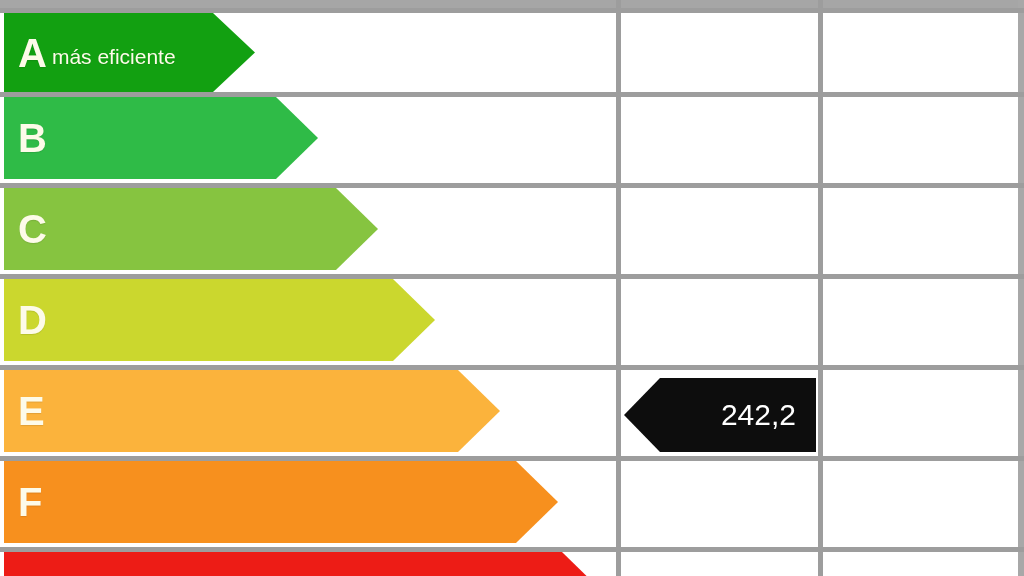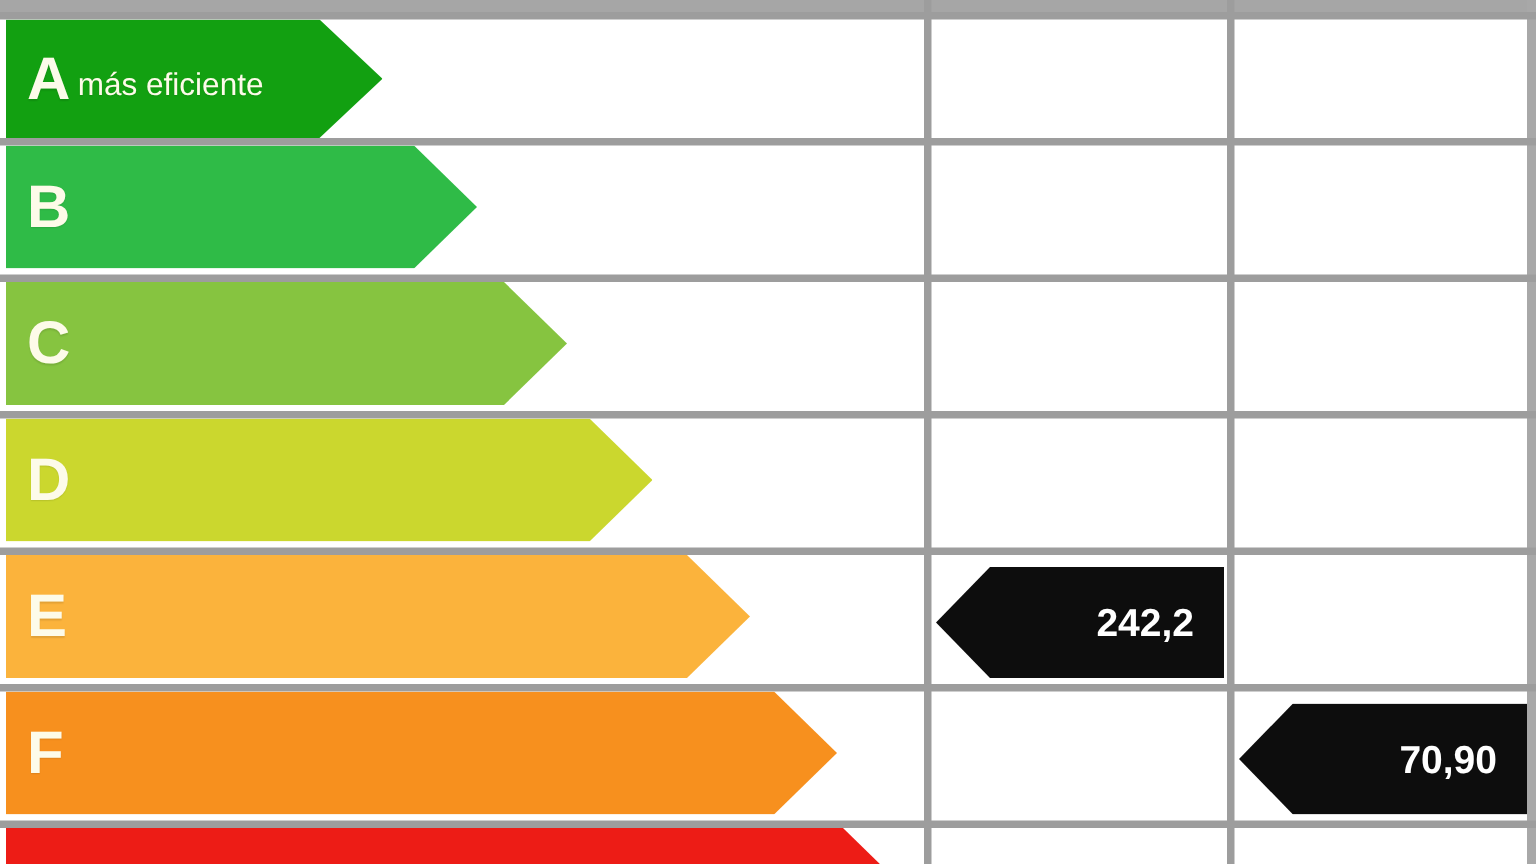--- a/index.html
+++ b/index.html
@@ -49,21 +49,21 @@
   .tag{
     position:absolute;
     height:74px;top:8px;
     background:#0d0d0d;
     display:flex;align-items:center;justify-content:flex-end;
     padding-right:20px;
     box-sizing:border-box;
     clip-path:polygon(36px 0, 100% 0, 100% 100%, 36px 100%, 0 50%);
   }
   .tag-value{
-    color:#ffffff;font-size:26px;font-weight:bold;line-height:1;
+    color:#ffffff;font-size:30px;font-weight:normal;line-height:1;
   }
 </style>
 </head>
 <body>
 
 <div id="cert">
 
   <div class="top-border"></div>
   <div class="right-border"></div>
 
@@ -109,23 +109,20 @@
     </div>
     <div class="tag" style="left:624px;width:192px;">
       <span class="tag-value">242,2</span>
     </div>
   </div>
 
   <div class="row" style="top:461px;height:82px;">
     <div class="bar" style="width:554px;background:#f7901e;clip-path:polygon(0 0, calc(100% - 42px) 0, 100% 50%, calc(100% - 42px) 100%, 0 100%);">
       <span class="bar-letter">F</span>
     </div>
-    <div class="tag" style="left:826px;width:192px;">
-      <span class="tag-value">70,90</span>
-    </div>
   </div>
 
   <div class="row" style="top:552px;height:82px;">
     <div class="bar" style="width:600px;background:#ed1c16;clip-path:polygon(0 0, calc(100% - 42px) 0, 100% 50%, calc(100% - 42px) 100%, 0 100%);">
       <span class="bar-letter">G</span>
     </div>
   </div>
 
 </div>
 

